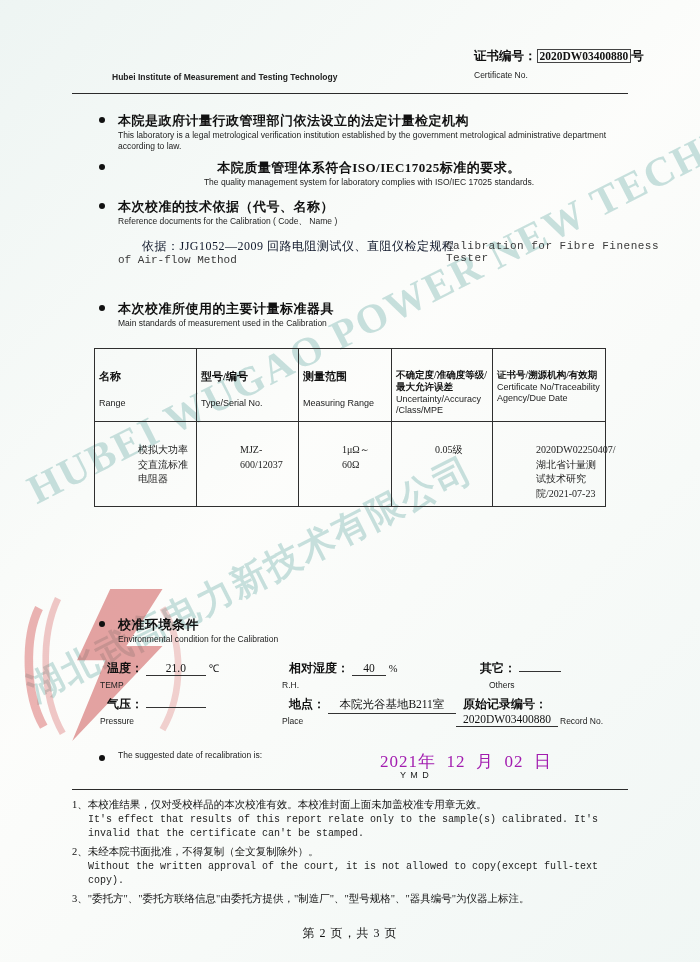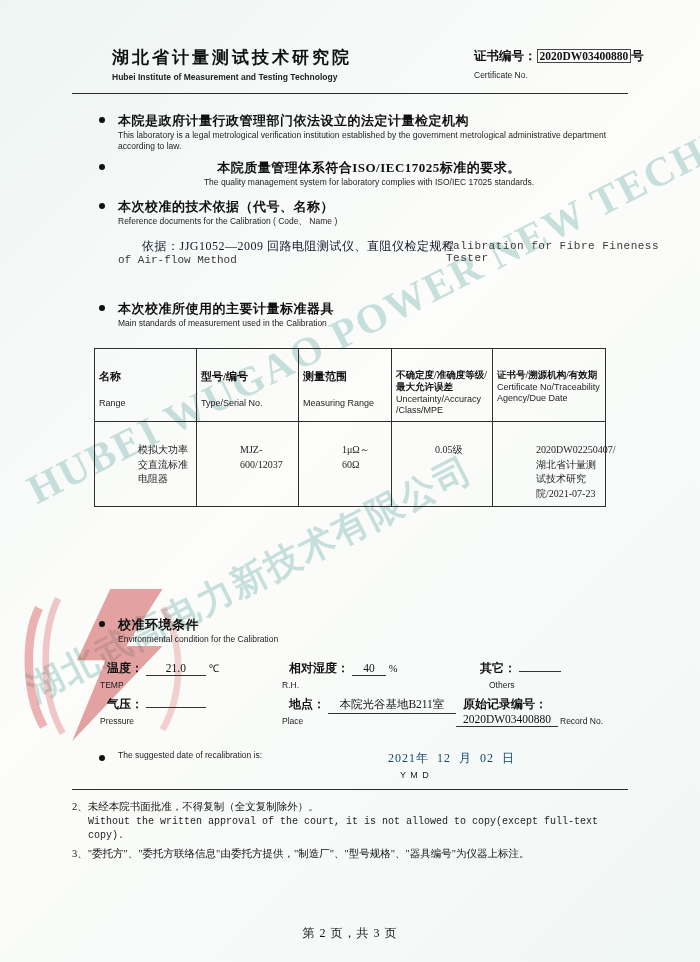--- a/index.html
+++ b/index.html
@@ -233,24 +233,24 @@
     font-family: "Liberation Serif", serif;
     min-width: 30px;
     text-align: center;
   }
   .unit { font-size: 10.5px; color: #111; }
 
   
   .recal-bullet { top: 750px; }
   .recal-date {
     position: absolute;
-    left: 388px;
+    left: 380px;
     top: 750px;
-    font-size: 12px;
-    color: #0c4a6e;
+    font-size: 17px;
+    color: #a21caf;
     letter-spacing: 1px;
   }
   .recal-ymd {
     position: absolute;
     left: 400px;
     top: 770px;
     font-size: 9px;
     font-family: "Liberation Sans", sans-serif;
     color: #222;
     letter-spacing: 1px;
@@ -303,21 +303,20 @@
       <path d="M20 40 C 5 70, 5 130, 25 165" stroke="#d14a4a" stroke-width="9" fill="none" opacity="0.75"></path>
       <path d="M40 30 C 22 68, 22 132, 45 172" stroke="#d14a4a" stroke-width="7" fill="none" opacity="0.55"></path>
       <path d="M95 20 L60 95 L90 95 L55 180 L150 80 L112 80 L150 20 Z" fill="#c63b3b" opacity="0.85"></path>
       <path d="M150 40 C 172 75, 172 130, 150 168" stroke="#d14a4a" stroke-width="7" fill="none" opacity="0.45"></path>
     </svg>
   </div>
 
   <div class="content">
 
     <div class="header">
-      <div class="inst-cn">湖北省计量测试技术研究院</div>
       <div class="inst-en">Hubei Institute of Measurement and Testing Technology</div>
       <div class="cert-cn">
         <span>证书编号：</span><span class="cert-no-box">2020DW03400880</span><span>号</span>
       </div>
       <div class="cert-en">Certificate No.</div>
     </div>
 
     <div class="rule rule-top"></div>
 
     <div class="bullet-block" style="top:112px; width:520px;">
@@ -456,20 +455,24 @@
       &nbsp;<span>12</span>
       &nbsp;<span>月</span>
       &nbsp;<span>02</span>
       &nbsp;<span>日</span>
     </div>
     <div class="recal-ymd">Y       M       D</div>
 
     <div class="rule rule-bottom"></div>
 
     <div class="notes">
+      <div>
+        <div class="note-cn">1、本校准结果，仅对受校样品的本次校准有效。本校准封面上面未加盖校准专用章无效。</div>
+        <div class="note-en">It's effect that results of this report relate only to the sample(s) calibrated. It's invalid that the certificate can't be stamped.</div>
+      </div>
       <div style="margin-top:2px;">
         <div class="note-cn">2、未经本院书面批准，不得复制（全文复制除外）。</div>
         <div class="note-en">Without the written approval of the court, it is not allowed to copy(except full-text copy).</div>
       </div>
       <div style="margin-top:2px;">
         <div class="note-cn">3、"委托方"、"委托方联络信息"由委托方提供，"制造厂"、"型号规格"、"器具编号"为仪器上标注。</div>
       </div>
     </div>
 
     <div class="footer">第 2 页，共 3 页</div>

